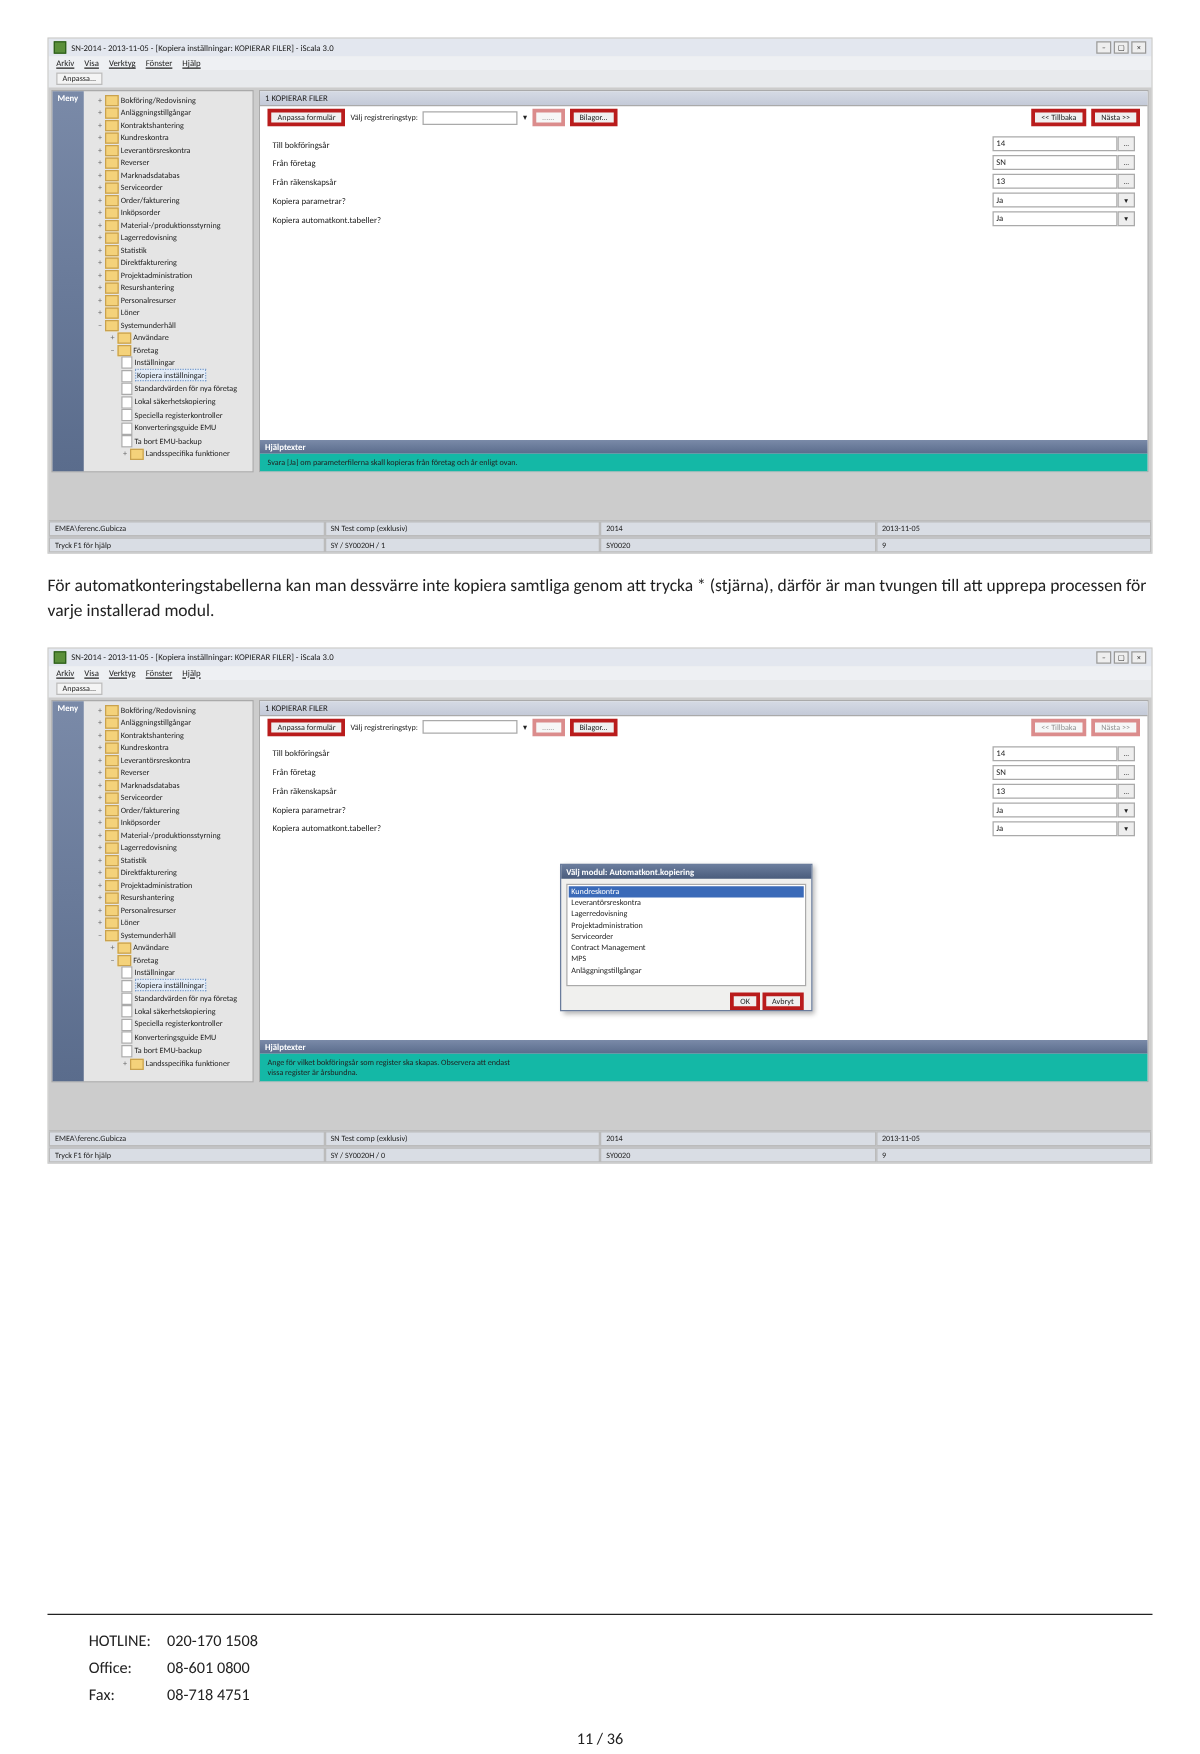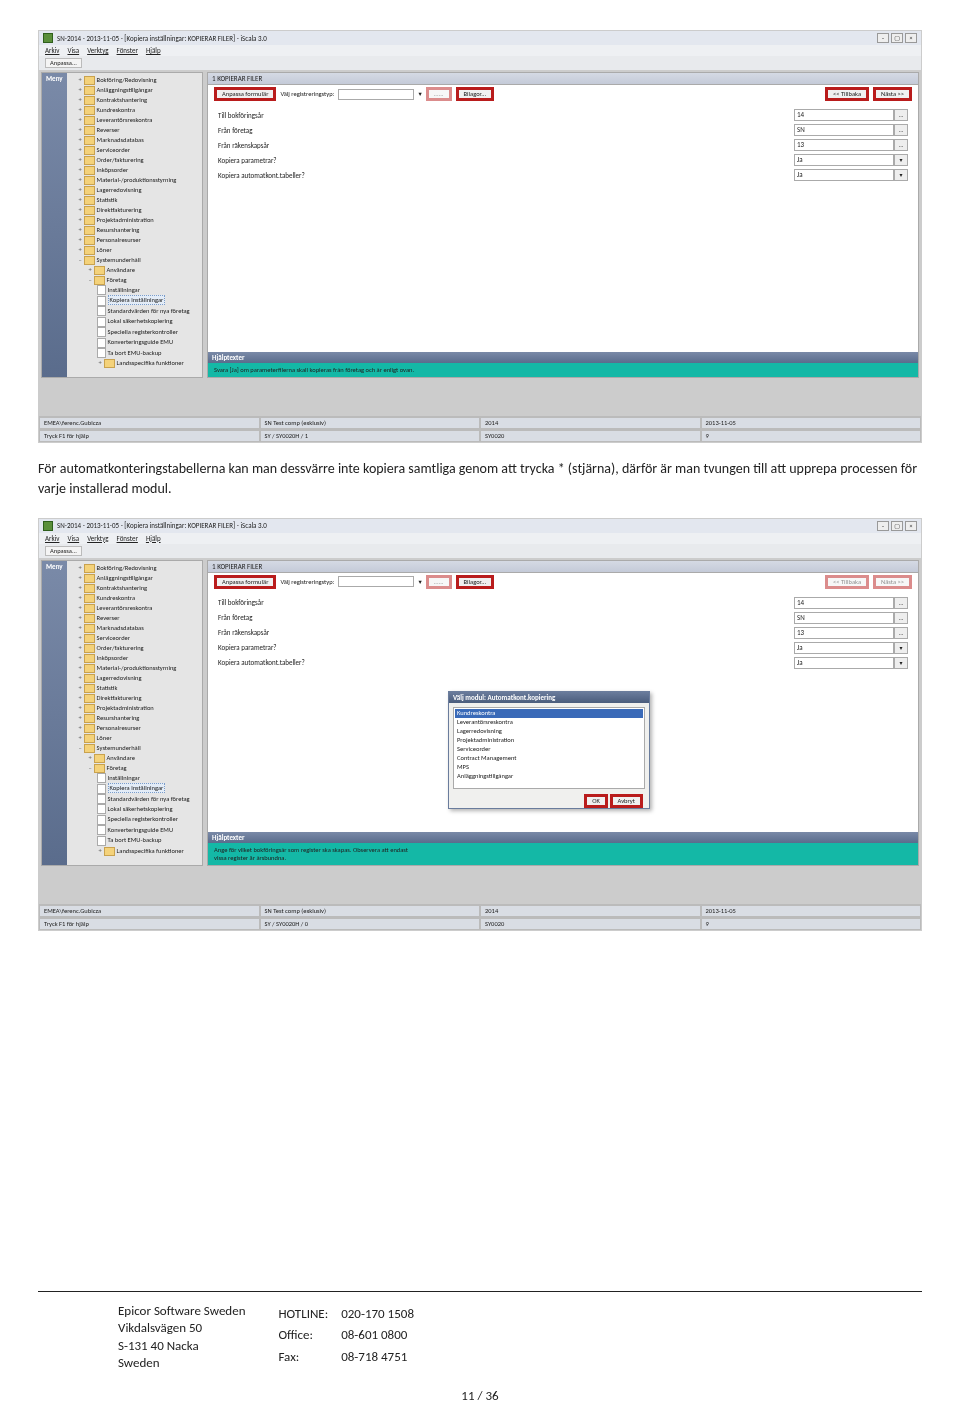--- a/index.html
+++ b/index.html
@@ -329,26 +329,20 @@
   <div class="statusbar2">
     <div>Tryck F1 för hjälp</div>
         <div>SY / SY0020H / 0</div>
         <div>SY0020</div>
         <div>9</div>
   </div>
 </div>
 
 <div class="footerline">
   <div class="footer">
-    <div class="addr">
-      <div>Epicor Software Sweden</div>
-      <div>Vikdalsvägen 50</div>
-      <div>S-131 40 Nacka</div>
-      <div>Sweden</div>
-    </div>
     <div class="contact">
       <table>
         <tbody>
               <tr>
                 <td>HOTLINE:</td>
                 <td>020-170 1508</td>
               </tr>
         <tr>
                 <td>Office:</td>
                 <td>08-601 0800</td>

